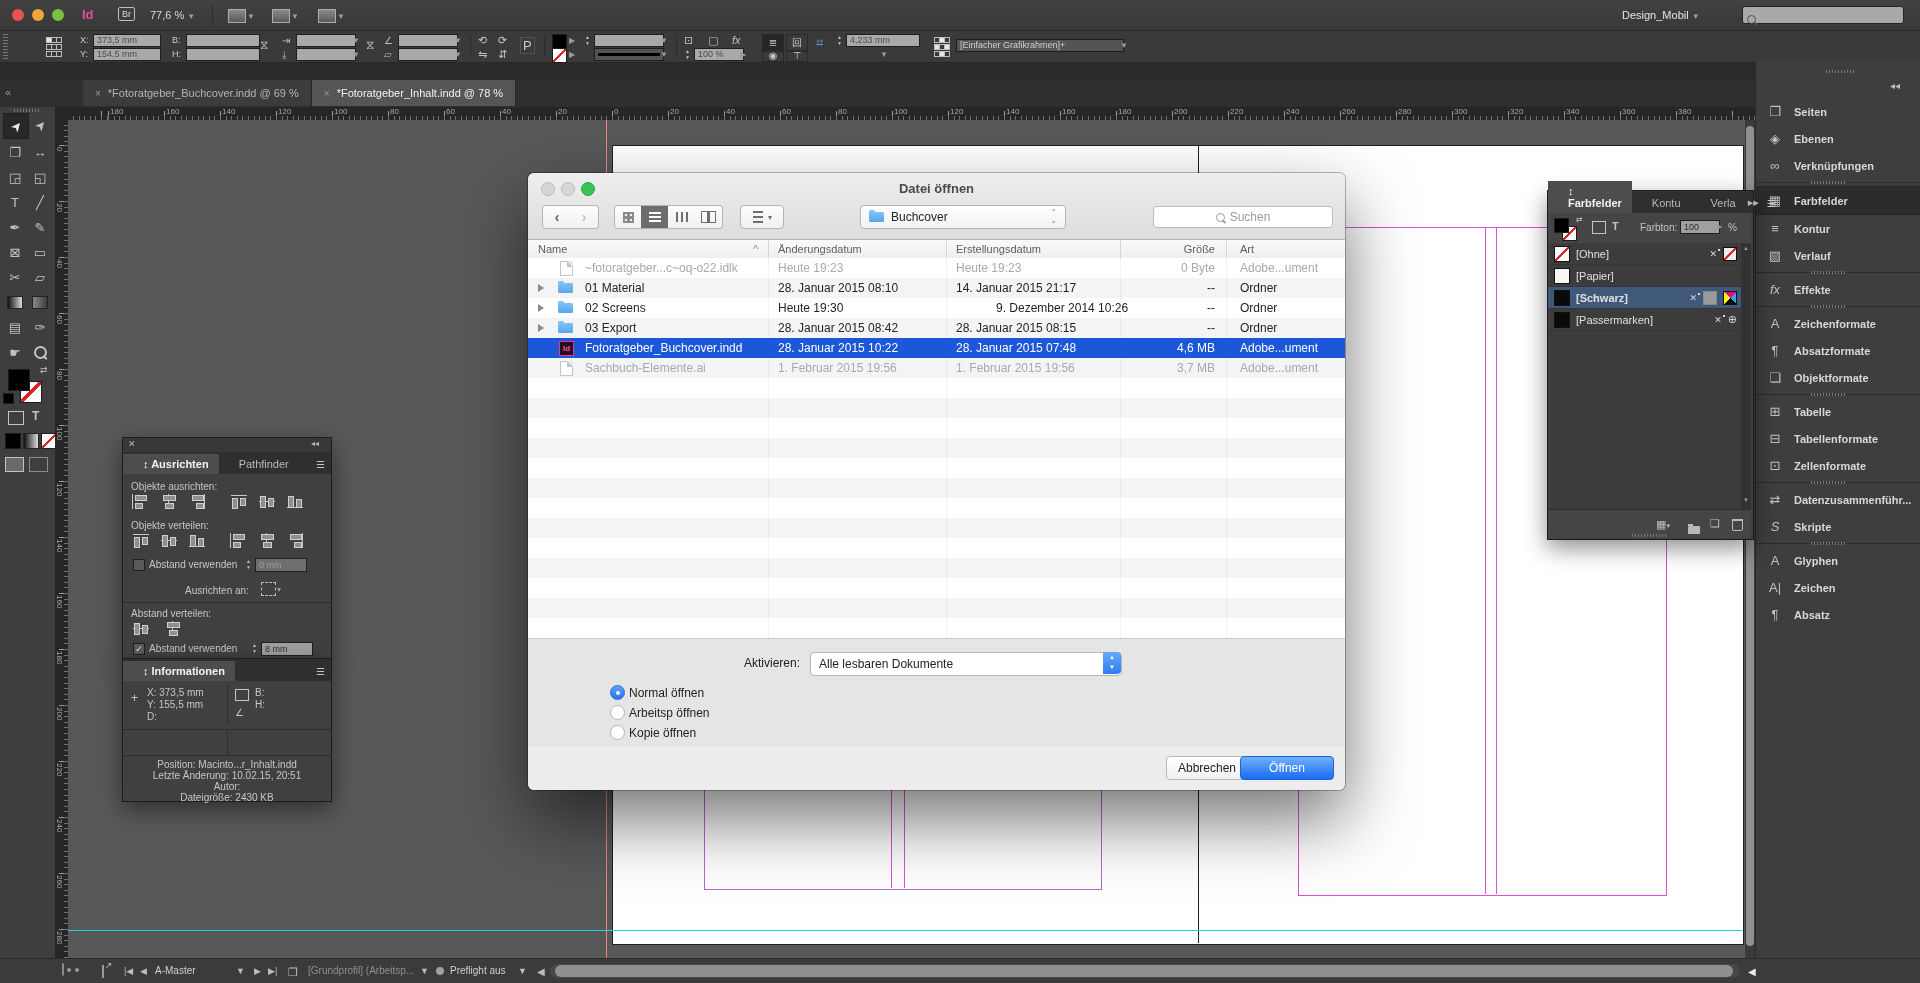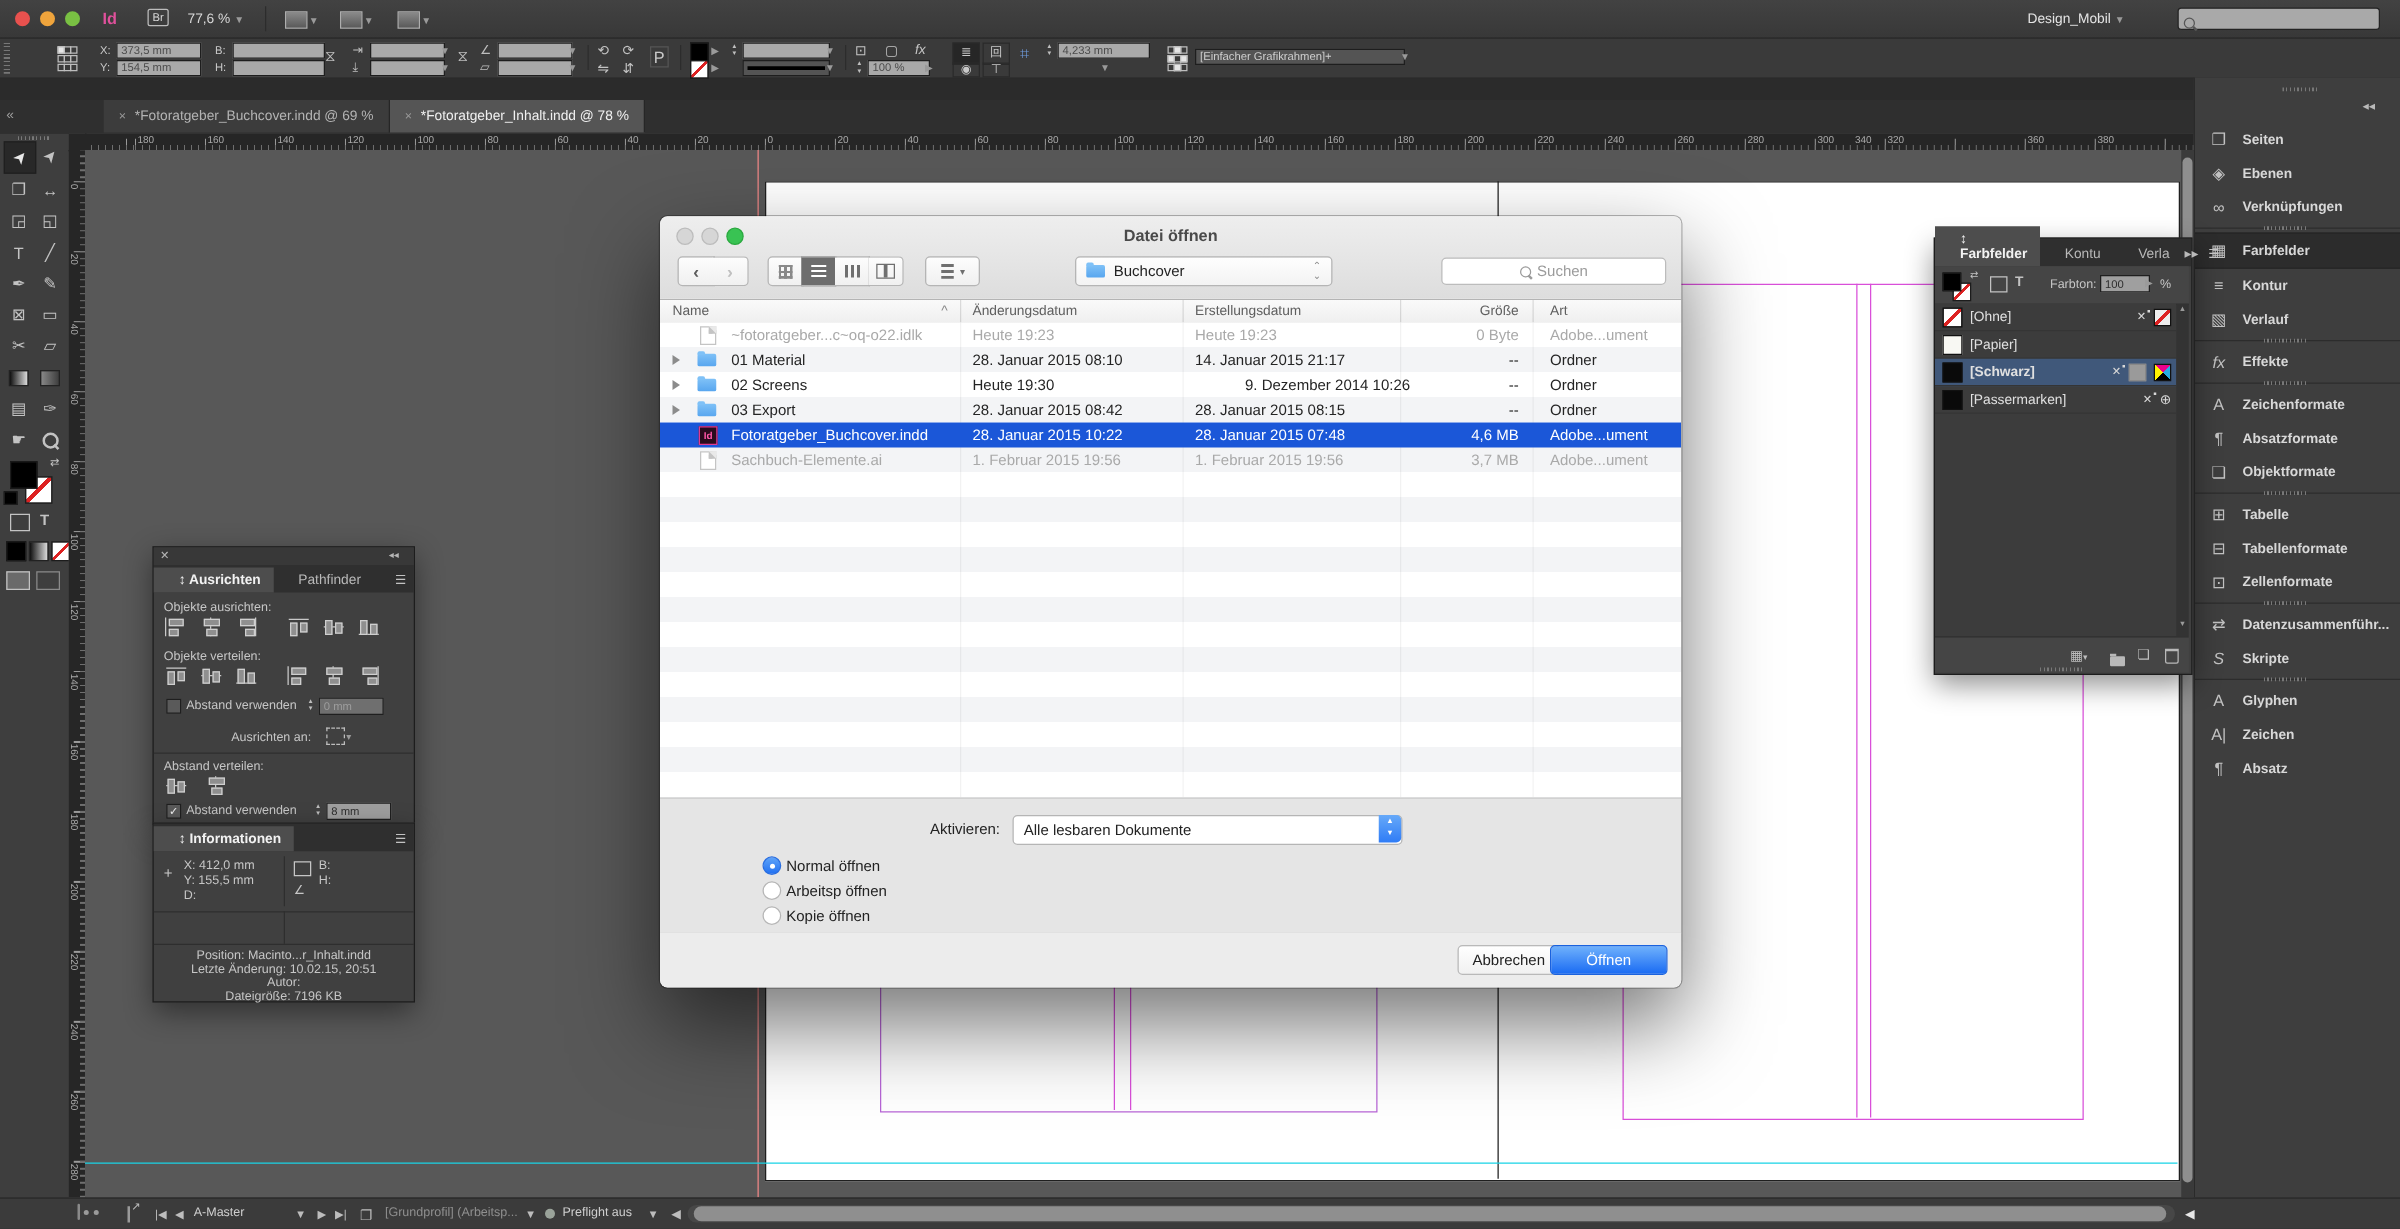--- a/index.html
+++ b/index.html
@@ -388,21 +388,21 @@
       <span class="hrlab" style="left: 938px;">140</span>
       <span class="hrlab" style="left: 994px;">160</span>
       <span class="hrlab" style="left: 1050px;">180</span>
       <span class="hrlab" style="left: 1106px;">200</span>
       <span class="hrlab" style="left: 1162px;">220</span>
       <span class="hrlab" style="left: 1218px;">240</span>
       <span class="hrlab" style="left: 1274px;">260</span>
       <span class="hrlab" style="left: 1330px;">280</span>
       <span class="hrlab" style="left: 1386px;">300</span>
       <span class="hrlab" style="left: 1442px;">320</span>
-      <span class="hrlab" style="left: 1416px; text-align: right;">340</span>
+      <span class="hrlab" style="left: 1498px; text-align: right;">340</span>
       <span class="hrlab" style="left: 1554px;">360</span>
       <span class="hrlab" style="left: 1610px;">380</span>
     </div>
   <div id="vruler" class="r">
       <span class="vrlab" style="top: 27px;">0</span>
       <span class="vrlab" style="top: 83px;">20</span>
       <span class="vrlab" style="top: 139px;">40</span>
       <span class="vrlab" style="top: 195px;">60</span>
       <span class="vrlab" style="top: 251px;">80</span>
       <span class="vrlab" style="top: 307px;">100</span>
@@ -694,36 +694,36 @@
   <span class="stp r" style="left:128px;top:204px;">▲<br>▼</span>
   <span class="pfield r" style="left:138px;top:204px;width:44px;">8 mm</span>
 </div>
 
 <div class="r panel" style="left:122px;top:658px;width:208px;height:142px;z-index:30;">
   <div class="ptabbar">
     <span class="ptab active">↕ <span>Informationen</span></span>
     <span class="pmenu">☰</span>
   </div>
   <span class="r" style="left:8px;top:32px;color:#c6c6c6;font-size:12px;">+</span>
-  <span class="plabel r" style="left:24px;top:28px;">X: 412,0 mm</span>
+  <span class="plabel r" style="left:24px;top:28px;">X: 373,5 mm</span>
   <span class="plabel r" style="left:24px;top:40px;">Y: 155,5 mm</span>
   <span class="plabel r" style="left:24px;top:52px;">D:</span>
   <div class="r" style="left:104px;top:26px;width:1px;height:40px;background:#2e2e2e;"></div>
   <span class="r" style="left:112px;top:30px;width:12px;height:10px;border:1px solid #c6c6c6;"></span>
   <span class="plabel r" style="left:132px;top:28px;">B:</span>
   <span class="plabel r" style="left:132px;top:40px;">H:</span>
   <span class="r" style="left:112px;top:48px;color:#c6c6c6;font-size:10px;">∠</span>
   <div class="r" style="left:0;top:70px;width:208px;height:1px;background:#2e2e2e;"></div>
   <div class="r" style="left:104px;top:70px;width:1px;height:26px;background:#2e2e2e;"></div>
   <div class="r" style="left:0;top:96px;width:208px;height:1px;background:#2e2e2e;"></div>
   <div class="r" style="left:0;top:100px;width:208px;text-align:center;">
     <div class="plabel">Position: Macinto...r_Inhalt.indd</div>
     <div class="plabel">Letzte Änderung: 10.02.15, 20:51</div>
     <div class="plabel">Autor:</div>
-    <div class="plabel">Dateigröße: 7196 KB</div>
+    <div class="plabel">Dateigröße: 2430 KB</div>
   </div>
 </div>
 
 <div id="dialog" class="r">
   <div id="dlghead" class="r">
     <span class="dtl r" style="left:13px;background:#d6d6d6;border:1px solid #bcbcbc;"></span>
     <span class="dtl r" style="left:33px;background:#d6d6d6;border:1px solid #bcbcbc;"></span>
     <span class="dtl r" style="left:53px;background:#39c353;border:1px solid #2aa93f;"></span>
     <span id="dlgtitle" class="r">Datei öffnen</span>
 

